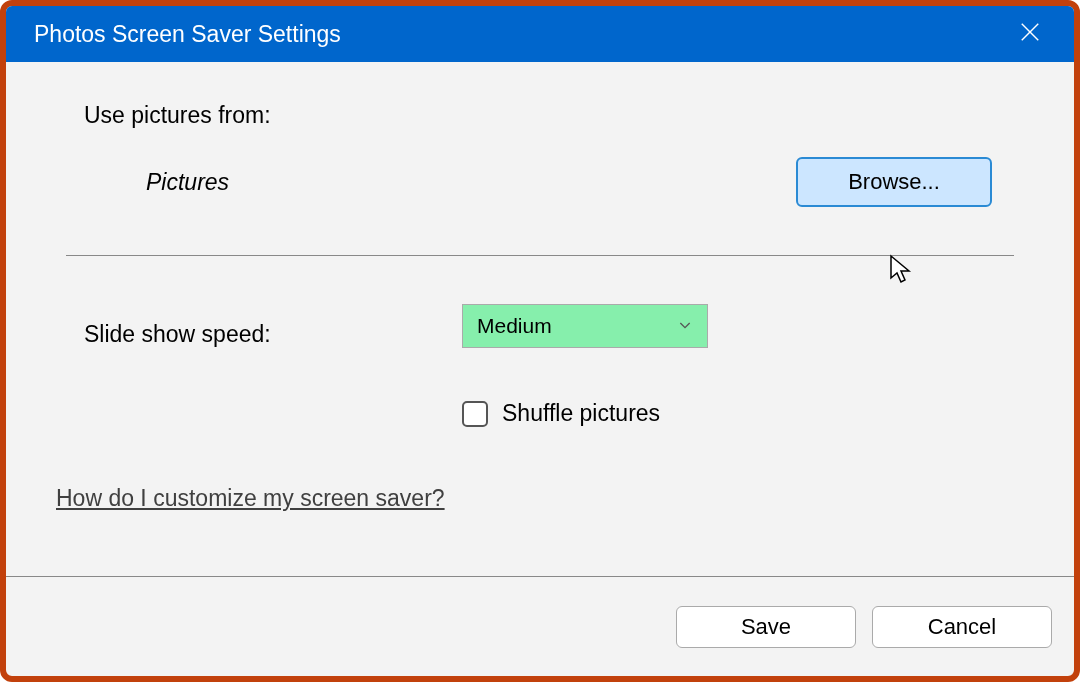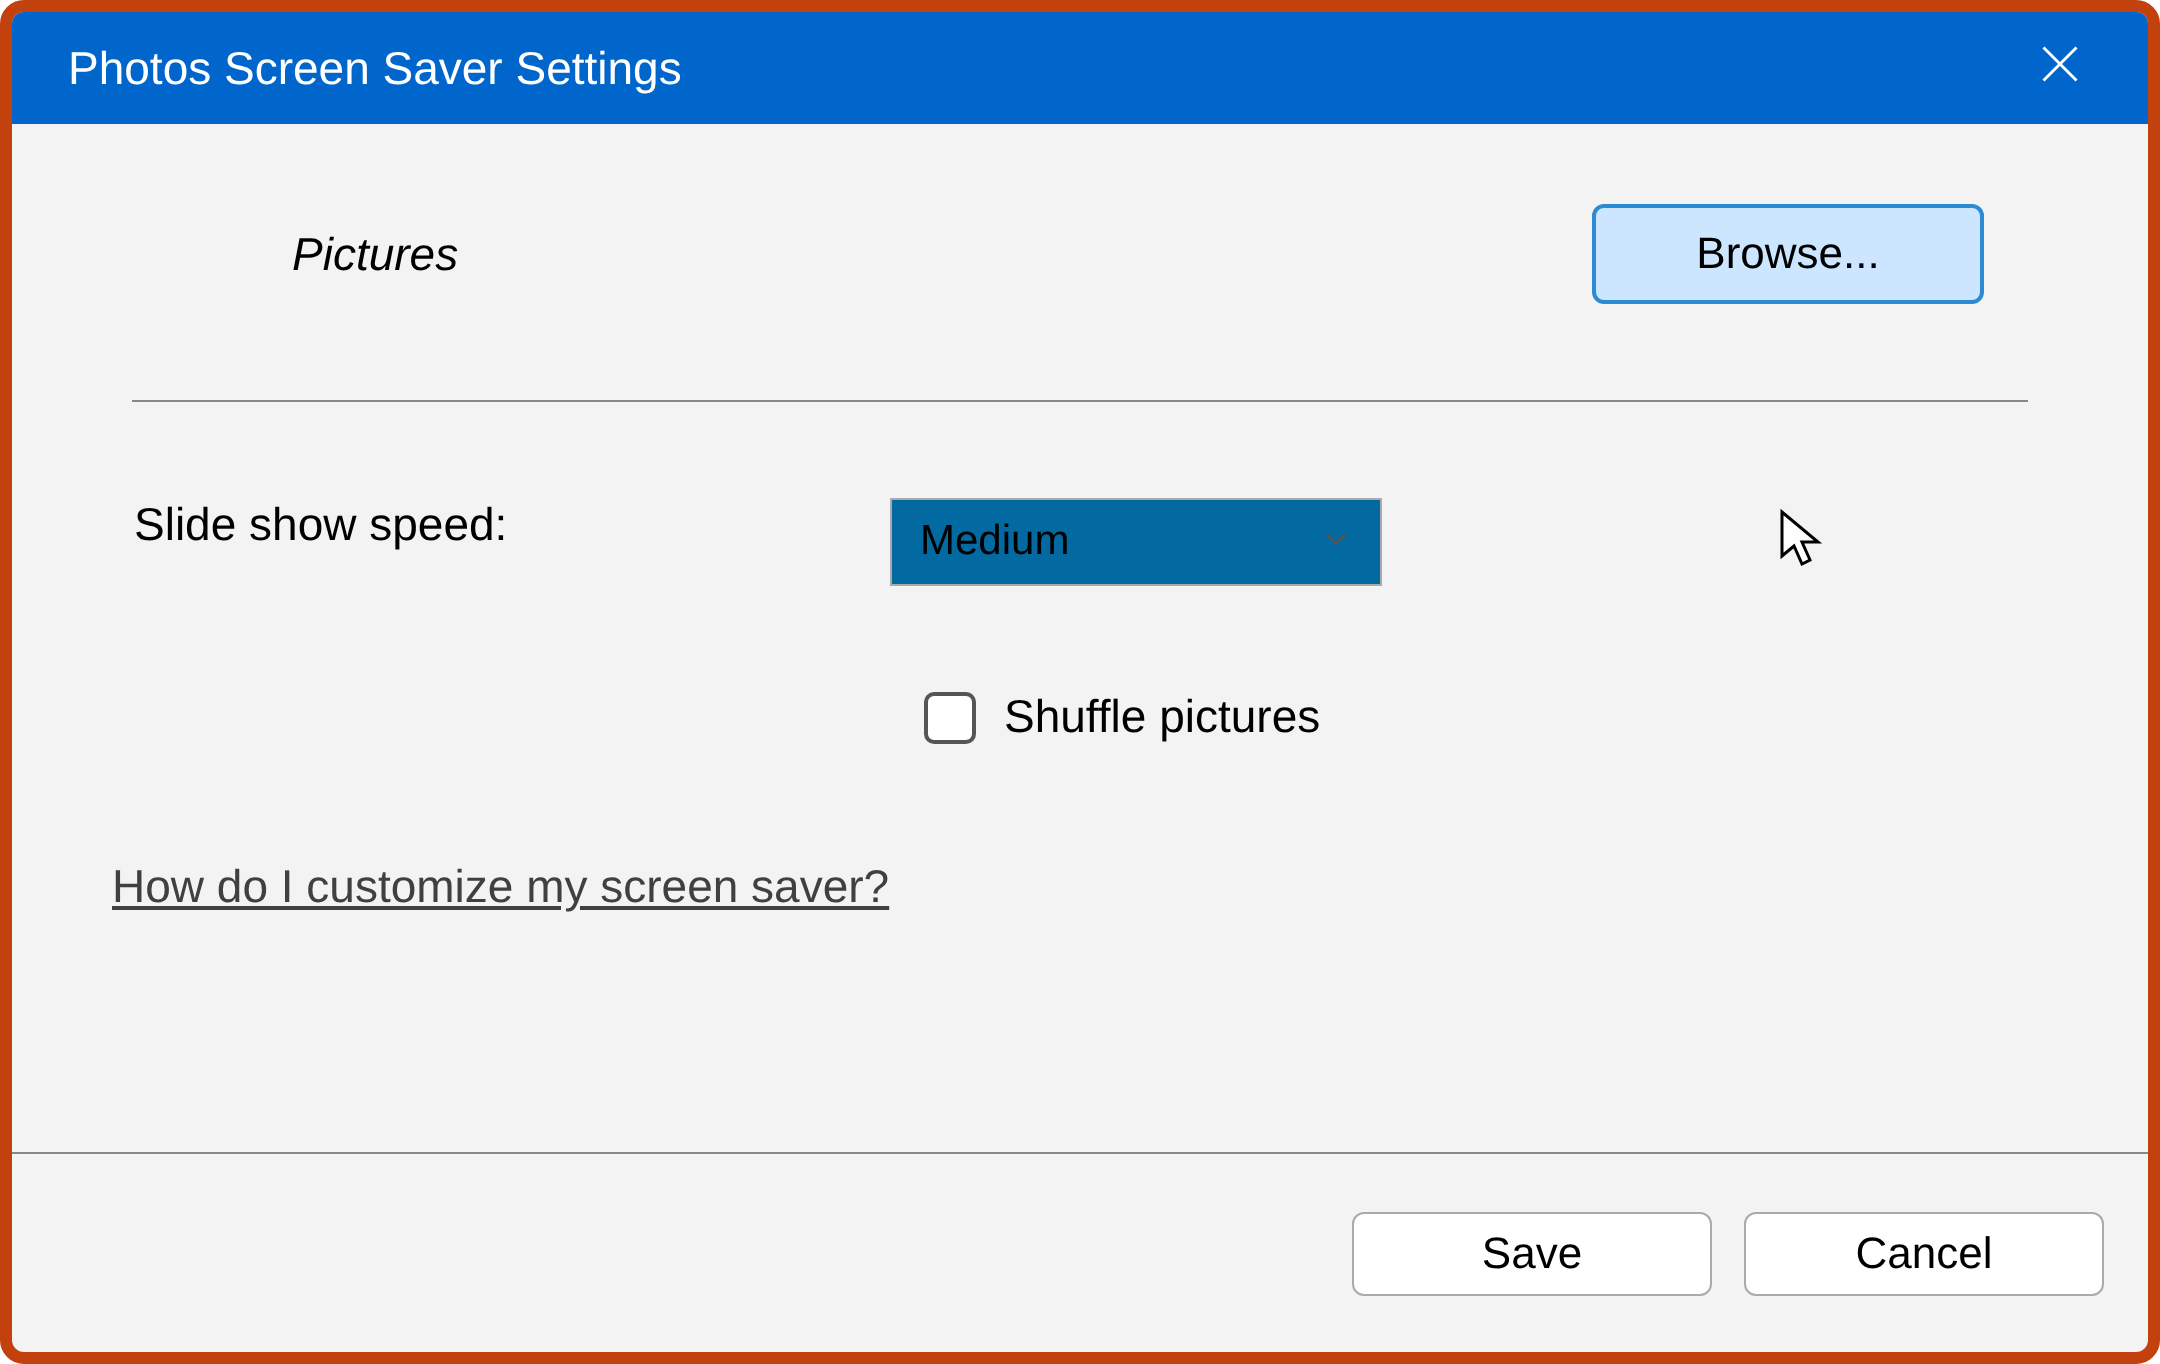--- a/index.html
+++ b/index.html
@@ -93,34 +93,34 @@
       top: 192px;
       right: 158px;
     }
     .divider {
       border: none;
       border-top: 1px solid #888888;
       margin: 0 0 48px 0;
     }
     .speed-row {
       display: flex;
-      align-items: flex-start;
-      margin-left: 1px;
+      align-items: flex-end;
+      margin-left: 18px;
       margin-bottom: 52px;
     }
     .speed-label {
       font-size: 23px;
       color: #000000;
       width: 378px;
     }
     .speed-select {
       width: 246px;
       height: 44px;
       border: 1px solid #aaaaaa;
-      background: #0369a1;
+      background: #86efac;
       display: flex;
       align-items: center;
       justify-content: space-between;
       padding: 0 14px 0 14px;
       font-size: 21px;
       cursor: pointer;
     }
     .chevron-down svg {
       width: 16px;
       height: 16px;
@@ -190,20 +190,21 @@
         <svg viewBox="0 0 24 24">
             <line x1="3" y1="3" x2="21" y2="21"></line>
             <line x1="21" y1="3" x2="3" y2="21"></line>
           </svg>
       </span>
     </div>
   </div>
 
   <div class="content">
 
+    <div class="label-row1">Use pictures from:</div>
 
     <div class="pictures-row">
       <div class="pictures-value">Pictures</div>
       <div class="browse-btn">Browse...</div>
     </div>
 
     <div class="cursor-arrow">
       <svg width="28" height="32" viewBox="0 0 28 32">
         <path d="M3 2 L3 24 L9 19 L13 28 L17 26 L13 17 L21 17 Z" fill="#ffffff" stroke="#000000" stroke-width="1.5"></path>
       </svg>

